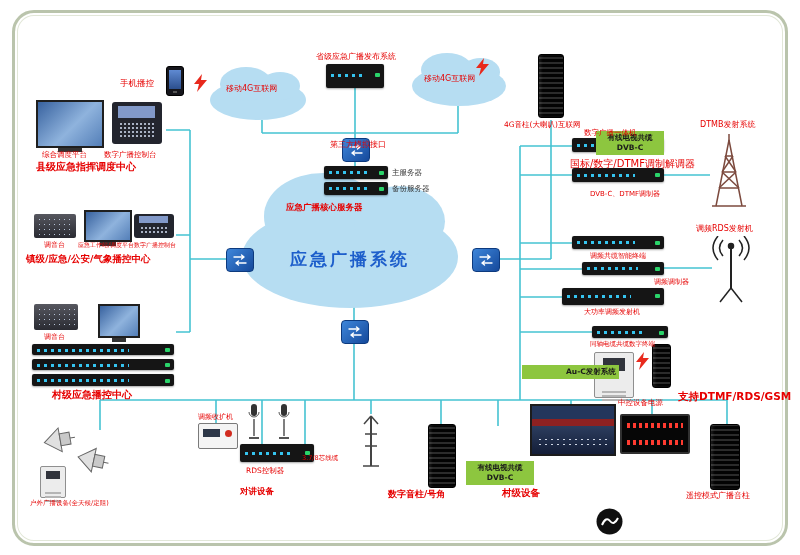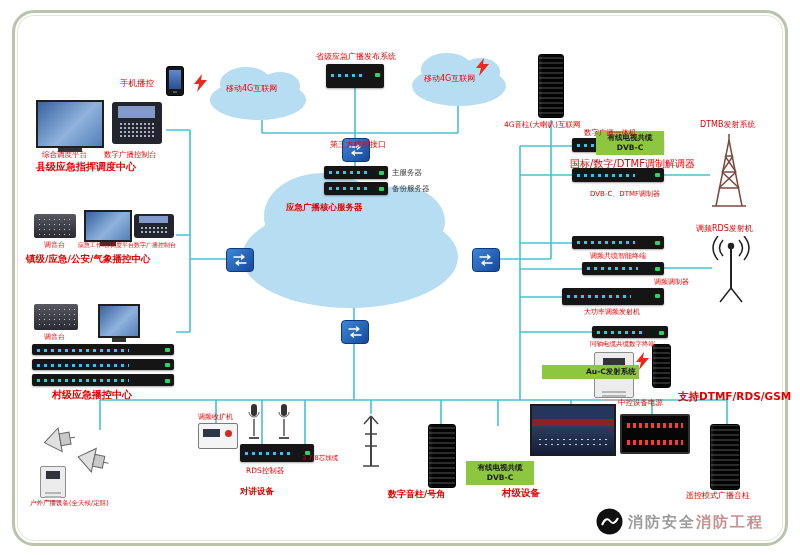--- a/index.html
+++ b/index.html
@@ -93,20 +93,21 @@
       </svg>
     </div>
 
   <div class="rack" style="left:324px;top:166px;width:64px;height:13px;"></div>
   <span class="lbl dk" style="left:392px;top:168px;font-size:7.5px;">主服务器</span>
   <div class="rack" style="left:324px;top:182px;width:64px;height:13px;"></div>
   <span class="lbl dk" style="left:392px;top:184px;font-size:7.5px;">备份服务器</span>
   <span class="lbl b" style="left:286px;top:202px;font-size:8.5px;">应急广播核心服务器</span>
 
   <div class="cloud" style="left:242px;top:206px;width:216px;height:102px;"></div>
+  <div class="cloud-title" style="left:250px;top:248px;width:200px;">应急广播系统</div>
 
   <div class="sw" style="left:226px;top:248px;">
       <svg width="18" height="14" viewBox="0 0 18 14">
         <g stroke="#fff" stroke-width="1.4" fill="none" stroke-linecap="round">
           <path d="M3,4 H13 M13,4 l-2.5,-2 M13,4 l-2.5,2"></path>
           <path d="M15,10 H5 M5,10 l2.5,-2 M5,10 l2.5,2"></path>
         </g>
       </svg>
     </div>
   <div class="sw" style="left:472px;top:248px;">
@@ -186,21 +187,21 @@
     </g>
   </svg>
 
   <div class="rack" style="left:572px;top:236px;width:92px;height:13px;"></div>
   <span class="lbl" style="left:590px;top:252px;font-size:7px;">调频共缆智能终端</span>
   <div class="rack" style="left:582px;top:262px;width:82px;height:13px;"></div>
   <span class="lbl" style="left:606px;top:278px;font-size:7px;padding-left:48px;">调频调制器</span>
   <div class="rack" style="left:562px;top:288px;width:102px;height:17px;"></div>
   <span class="lbl" style="left:584px;top:308px;font-size:7px;">大功率调频发射机</span>
 
-  <div class="greenlbl" style="left:542px;top:330px;padding-left:44px;">Au-C发射系统</div>
+  <div class="greenlbl" style="left:522px;top:330px;padding-left:44px;">Au-C发射系统</div>
   <div class="rack" style="left:592px;top:326px;width:76px;height:12px;"></div>
   <span class="lbl" style="left:590px;top:341px;font-size:6.5px;">同轴电缆共缆数字终端</span>
 
   <div class="cabinet" style="left:594px;top:352px;width:38px;height:44px;"></div>
   <svg class="icon" style="left:636px;top:352px;" width="13" height="18" viewBox="0 0 13 18">
       <polygon points="8,0 0,10 5,10 3,18 13,6 7,6" fill="#e8291c"></polygon>
     </svg>
   <div class="spk" style="left:652px;top:344px;width:17px;height:42px;"></div>
   <span class="lbl" style="left:618px;top:398px;font-size:7.5px;">中控设备电源</span>
   <span class="lbl b" style="left:678px;top:390px;font-size:10.5px;">支持DTMF/RDS/GSM</span>
@@ -260,16 +261,13 @@
   <div class="tv" style="left:530px;top:404px;width:82px;height:48px;"></div>
   <div class="led" style="left:620px;top:414px;width:66px;height:36px;"></div>
 
   <div class="spk" style="left:710px;top:424px;width:28px;height:64px;"></div>
   <span class="lbl" style="left:686px;top:491px;">遥控模式广播音柱</span>
 
   <svg class="icon" style="left:596px;top:508px;" width="27" height="27" viewBox="0 0 27 27">
       <circle cx="13.5" cy="13.5" r="13" fill="#101010"></circle>
       <path d="M6,17 Q10,8 14,13 T22,10" stroke="#fff" stroke-width="2" fill="none"></path>
     </svg>
-  <div class="wm-text" style="left:628px;top:513px;">
-    <span class="p1">消防安全</span><span class="p2">消防工程</span>
-  </div>
 </div>
 
 </body></html>

